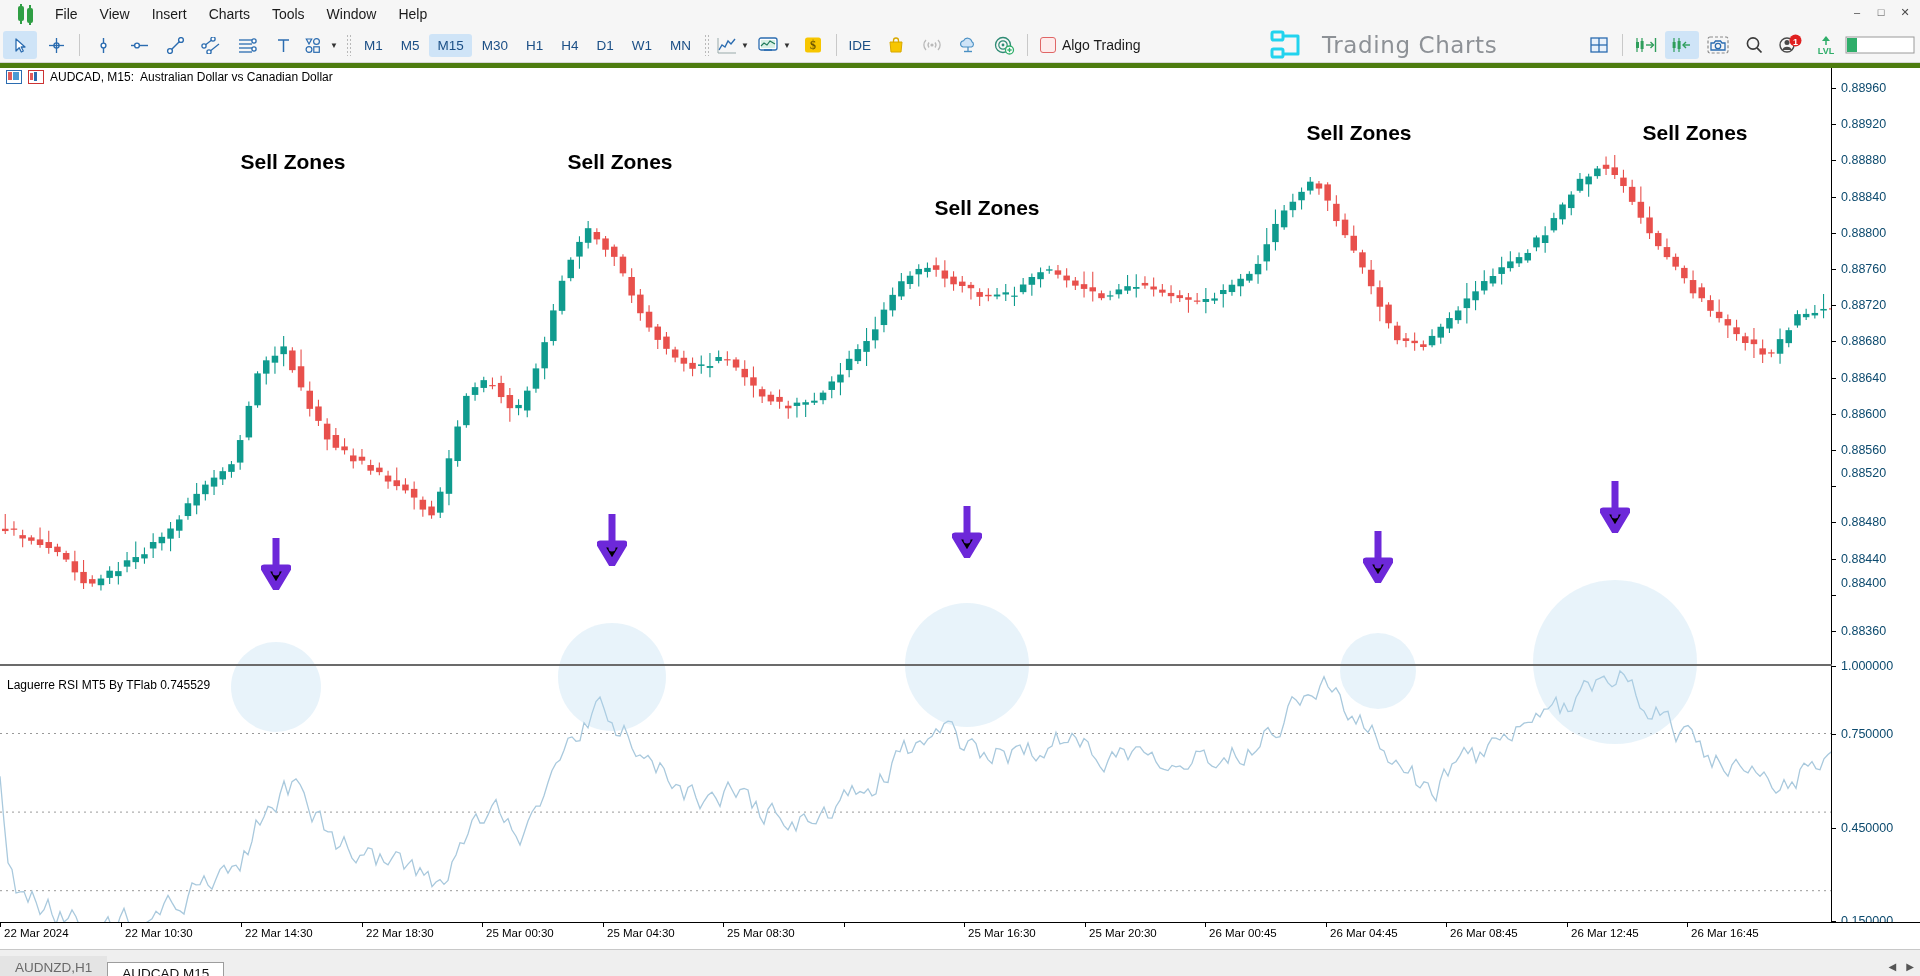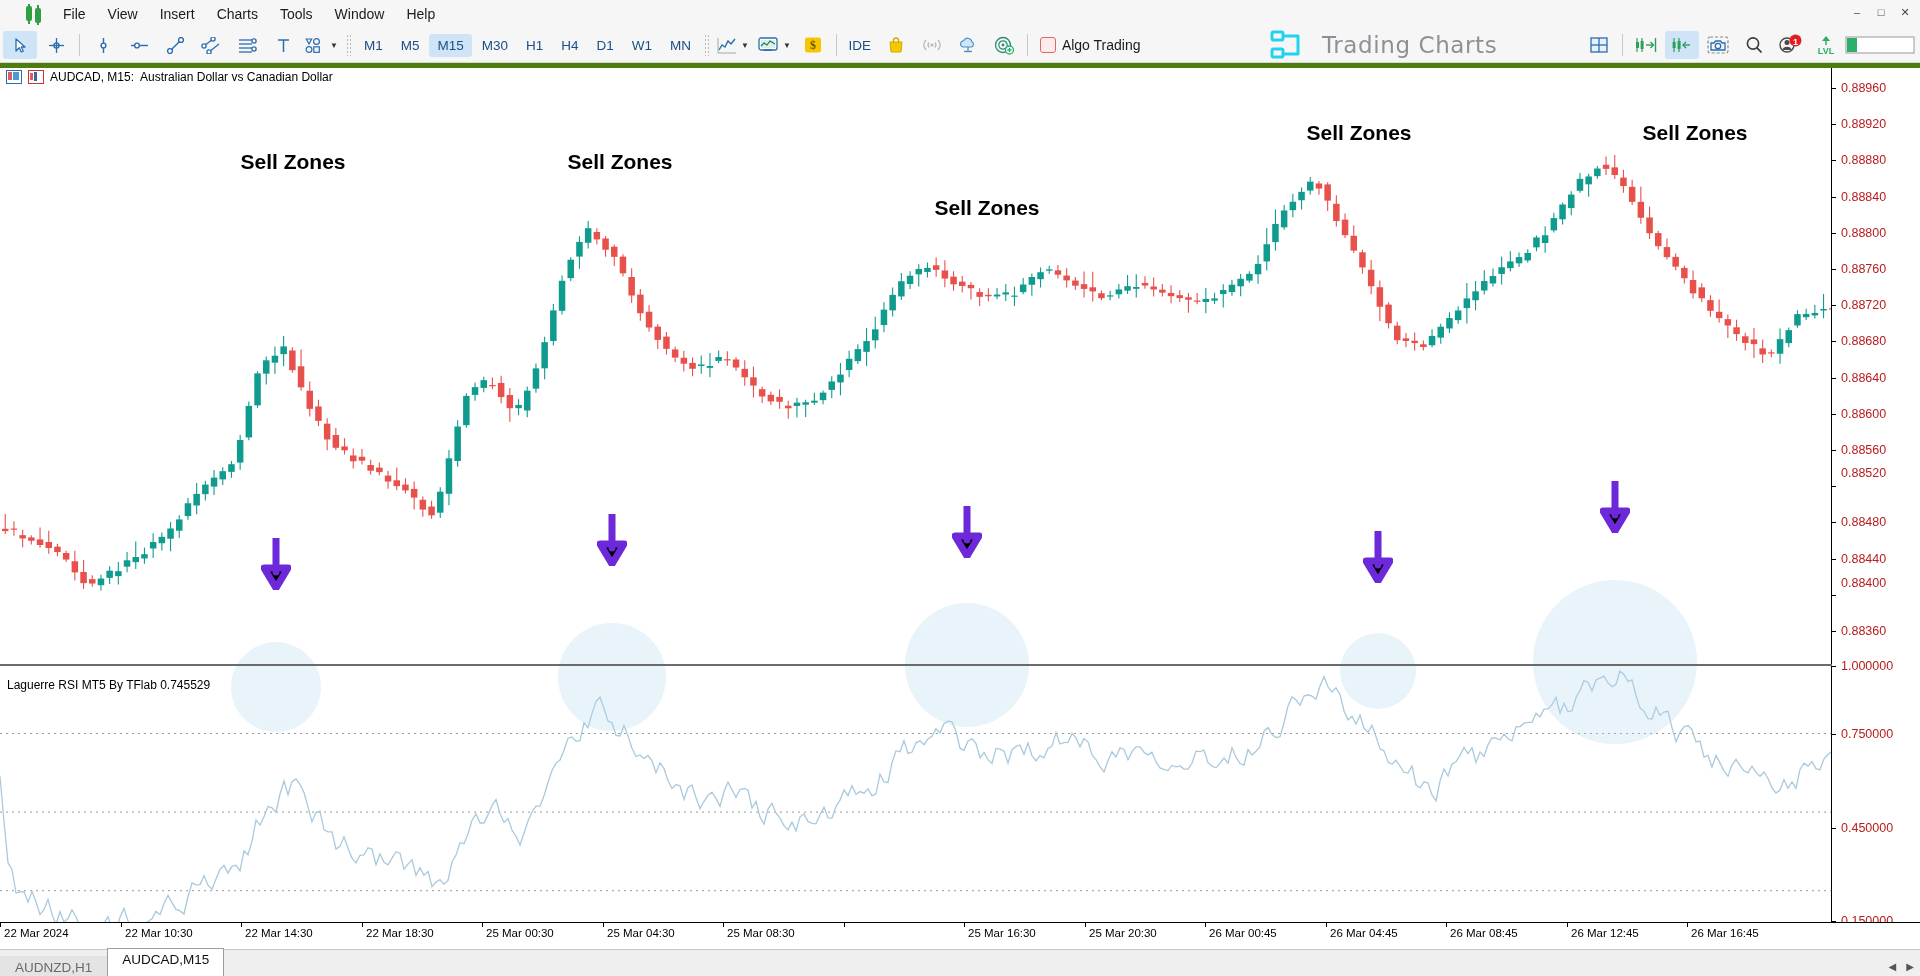--- a/index.html
+++ b/index.html
@@ -5,21 +5,21 @@
   html,body{margin:0;padding:0;}
   body{
     width:1920px;height:976px;overflow:hidden;
     font-family:"Liberation Sans", sans-serif;
     background:#ffffff;
     -webkit-font-smoothing:antialiased;
   }
   .app{position:relative;width:1920px;height:976px;display:flex;flex-direction:column;background:#f3f3f3;}
 
   
-  .menubar{height:28px;background:#f6f6f6;display:flex;align-items:center;padding:0 20px;position:relative;flex:0 0 28px;}
+  .menubar{height:28px;background:#f6f6f6;display:flex;align-items:center;padding:0 12px;position:relative;flex:0 0 28px;}
   .mt5-logo{width:22px;height:20px;margin:0 6px 0 4px;position:relative;flex:0 0 22px;}
   .mt5-logo .bar{position:absolute;width:6px;border-radius:2px;background:#2f9e44;}
   .mt5-logo .b1{left:2px;top:2px;height:15px;}
   .mt5-logo .b2{left:11px;top:4px;height:15px;}
   .mt5-logo .wick{position:absolute;width:1.5px;background:#2f9e44;}
   .mt5-logo .w1{left:4.3px;top:0px;height:20px;}
   .mt5-logo .w2{left:13.3px;top:1px;height:20px;}
   .menu-item{font-size:14px;color:#1b1b1b;padding:3px 11px;cursor:default;border-radius:2px;}
   .win-ctl{position:absolute;right:4px;top:2px;display:flex;gap:2px;align-items:center;}
   .win-ctl span{width:22px;height:20px;display:flex;align-items:center;justify-content:center;font-size:11px;color:#4a4a4a;}
@@ -51,40 +51,40 @@
   .chart-head .ic.a::before{content:"";position:absolute;left:1px;top:1px;width:4px;height:8px;background:#e05b5b;}
   .chart-head .ic.a::after{content:"";position:absolute;left:6px;top:1px;width:6px;height:8px;background:#4a9ad4;}
   .chart-head .ic.b{border-color:#c33;}
   .chart-head .ic.b::before{content:"";position:absolute;left:1px;top:2px;width:3px;height:7px;background:#e05b5b;}
   .chart-head .ic.b::after{content:"";position:absolute;left:5px;top:1px;width:3px;height:9px;background:#2b6cb0;}
   .sym-txt{font-size:12px;color:#000;white-space:nowrap;}
   .sym-desc{font-size:12px;color:#000;}
 
   .plot{position:absolute;left:0;top:0;right:88px;bottom:26px;overflow:hidden;}
   .priceaxis{position:absolute;right:0;top:0;width:88px;bottom:26px;border-left:1px solid #000;background:#fff;}
-  .priceaxis .lab{position:absolute;left:9px;font-size:12.5px;color:#b91c1c;transform:translateY(-50%);white-space:nowrap;}
+  .priceaxis .lab{position:absolute;left:9px;font-size:12.5px;color:#0c4a6e;transform:translateY(-50%);white-space:nowrap;}
   .priceaxis .tick{position:absolute;left:0;width:4px;height:1px;background:#000;}
   .timeaxis{position:absolute;left:0;right:0;bottom:0;height:26px;background:#fff;border-top:1px solid #000;}
   .timeaxis .tlab{position:absolute;top:4px;font-size:11.5px;color:#000;white-space:nowrap;}
   .timeaxis .ttick{position:absolute;top:0;width:1px;height:4px;background:#000;}
 
   .divider{position:absolute;left:0;right:88px;height:2px;background:#6b6b6b;z-index:12;}
 
   .ind-lab{position:absolute;font-size:12px;color:#000;background:#fff;padding:12px 3px;z-index:20;white-space:nowrap;}
 
   .zone-label{position:absolute;font-size:21px;font-weight:bold;color:#000;transform:translateX(-50%);z-index:25;white-space:nowrap;}
   .arrow{position:absolute;z-index:24;}
   .circle{position:absolute;border-radius:50%;background:rgba(180,215,240,.30);z-index:8;}
 
   
   .tabbar{height:26px;background:#efefef;display:flex;align-items:flex-end;border-top:1px solid #c8c8c8;
           flex:0 0 26px;position:relative;}
   .tab{font-size:13.5px;color:#6a6a6a;padding:3px 14px 4px;margin-top:16px;cursor:default;
        border:1px solid transparent;background:#e4e4e4;border-bottom:none;height:20px;box-sizing:border-box;}
-  .tab.active{background:#ffffff;color:#111;border-color:#9d9d9d;height:28px;margin-top:0;font-weight:normal;}
+  .tab.active{background:#ffffff;color:#111;border-color:#9d9d9d;height:14px;margin-top:0;font-weight:normal;}
   .tabbar .scrollers{position:absolute;right:6px;bottom:4px;display:flex;gap:10px;font-size:10px;color:#555;}
 </style>
 </head>
 <body>
 
 <div class="app">
 
   <div class="menubar">
     <div class="mt5-logo">
       <div class="wick w1"></div>

